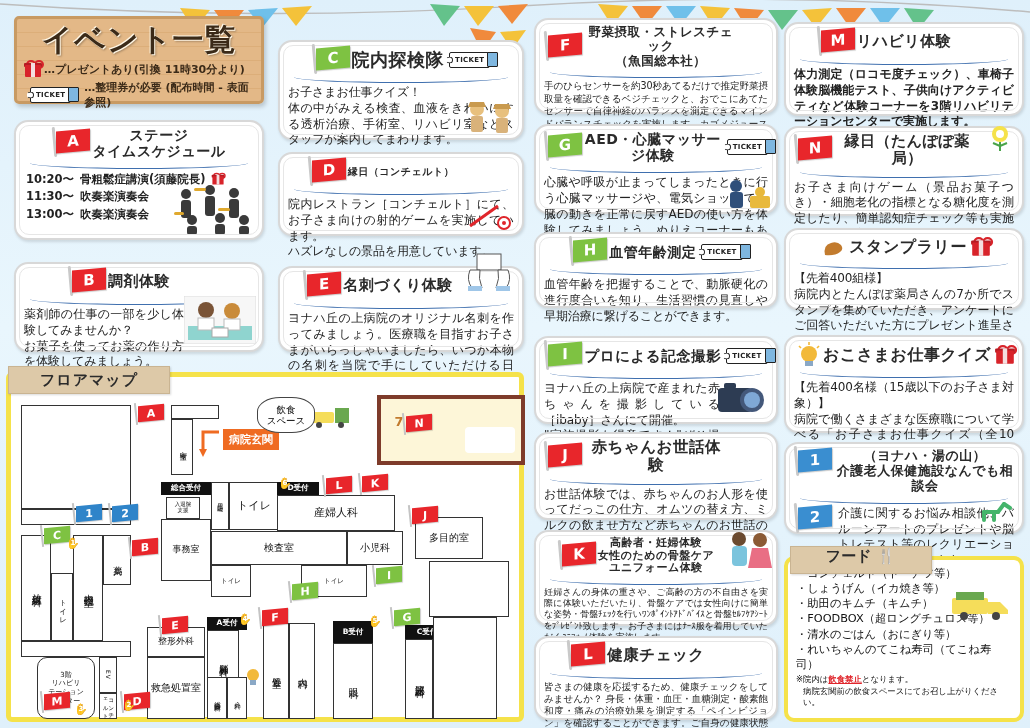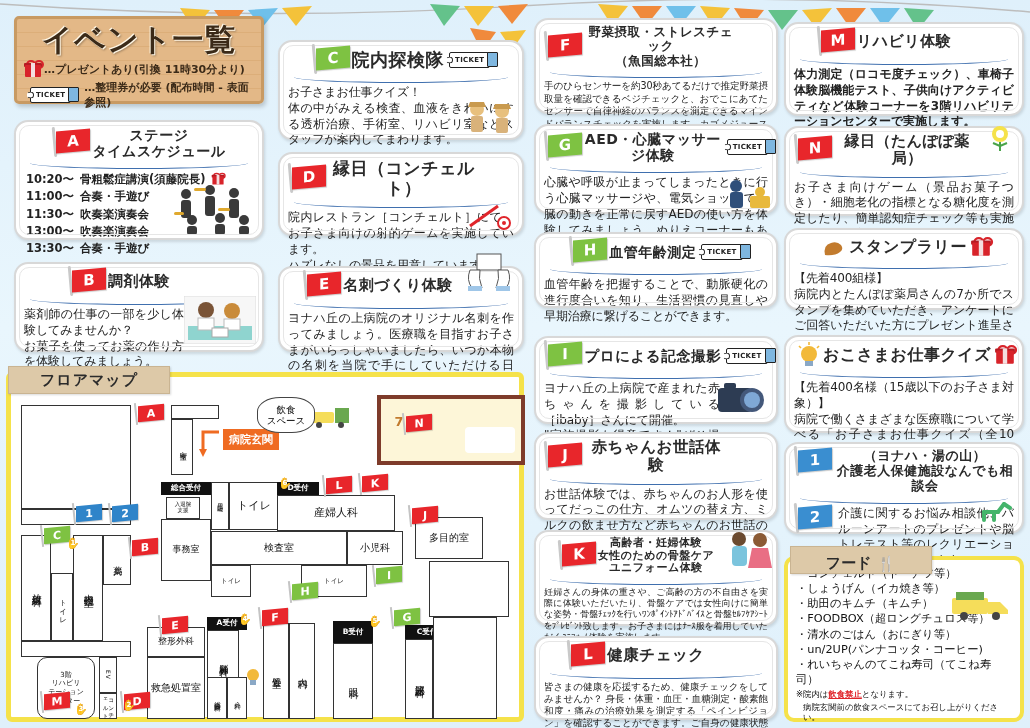--- a/index.html
+++ b/index.html
@@ -138,21 +138,21 @@
             display:flex;align-items:center;justify-content:center;text-align:center;font-size:9.5px;line-height:1.2;z-index:4;}
   .photoframe{position:absolute;border:4px solid #7e3b2a;background:#fdf6d8;z-index:3;}
 
   
   #food-panel{
     position:absolute;left:784px;top:556px;width:240px;height:166px;
     background:#fff;border:4px solid #f5e24a;border-radius:10px;box-sizing:border-box;padding:6px 8px;
   }
   #food-title{
     position:absolute;left:790px;top:546px;width:140px;height:26px;
-    background:#ddc9a8;border:1px solid #c9b492;display:flex;align-items:flex-end;justify-content:center;gap:6px;
+    background:#ddc9a8;border:1px solid #c9b492;display:flex;align-items:flex-start;justify-content:center;gap:6px;
     font-weight:bold;font-size:15px;color:#2b2b2b;z-index:6;box-shadow:1px 1px 2px rgba(0,0,0,.15);
   }
   .food-list{list-style:none;margin:0;padding:0;font-size:11.3px;line-height:1.34;color:#111;}
   .food-list li:before{content:"・";}
   .food-note{font-size:8.4px;line-height:1.25;color:#111;margin-top:2px;}
   .food-note .ban{color:#e0252b;font-weight:bold;text-decoration:underline;}
 
   
   .illus{position:absolute;pointer-events:none;}
 </style>
@@ -219,24 +219,22 @@
         <span>ステージ</span><br>
         <span>タイムスケジュール</span>
       </span>
     </div>
     <div class="wave-dots"></div>
     <div class="sched-list">
       <div><span class="tm">10:20〜</span><span>骨粗鬆症講演(須藤院長)</span>
         <span class="present" style="transform:scale(.7);vertical-align:-4px;">
           <span class="bowl"></span><span class="bowr"></span><span class="lid"></span><span class="box"></span><span class="rib"></span></span>
       </div>
-      <div><span class="tm">11:00〜</span><span>合奏・手遊び</span></div>
       <div><span class="tm">11:30〜</span><span>吹奏楽演奏会</span></div>
       <div><span class="tm">13:00〜</span><span>吹奏楽演奏会</span></div>
-      <div><span class="tm">13:30〜</span><span>合奏・手遊び</span></div>
     </div>
     <svg class="illus" style="right:4px;bottom:4px;" width="86" height="52">
       <g fill="#3a3a3a">
         <circle cx="14" cy="12" r="5"></circle>
           <rect x="9" y="18" width="10" height="18" rx="3"></rect>
         <circle cx="38" cy="8" r="5"></circle>
           <rect x="33" y="14" width="10" height="20" rx="3"></rect>
         <circle cx="62" cy="11" r="5"></circle>
           <rect x="57" y="17" width="10" height="19" rx="3"></rect>
         <circle cx="20" cy="38" r="5"></circle>
@@ -298,21 +296,21 @@
         <rect x="34" y="22" width="12" height="15" rx="2" fill="#d9b27a"></rect>
     </svg>
   </div>
 
   <div class="card" id="card-D" style="left:278px;top:152px;width:246px;height:84px;">
     <div class="card-head">
       <span class="flag red">
           <span class="pole"></span>
           <span class="cloth">D</span>
         </span>
-      <span class="title" style="font-size:17px;">縁日（コンチェルト）</span>
+      <span class="title" style="font-size:10px;">縁日（コンチェルト）</span>
       <span style="width:40px"></span>
     </div>
     <div class="wave-dots"></div>
     <div class="body" style="white-space:pre-line;">院内レストラン［コンチェルト］にて、お子さま向けの射的ゲームを実施しています。
 ハズレなしの景品を用意しています。</div>
     <svg class="illus" style="right:10px;bottom:4px;" width="44" height="26">
       <line x1="2" y1="22" x2="30" y2="2" stroke="#e0252b" stroke-width="3"></line>
       <circle cx="36" cy="19" r="6" fill="#fff" stroke="#e0252b" stroke-width="2"></circle>
       <circle cx="36" cy="19" r="2" fill="#e0252b"></circle>
     </svg>
@@ -561,21 +559,20 @@
     </svg>
   </div>
 
   <div id="food-panel">
     <ul class="food-list">
       <li>コンチェルト（ドーナツ等）</li>
       <li>しょうげん（イカ焼き等）</li>
       <li>助田のキムチ（キムチ）</li>
       <li>FOODBOX（超ロングチュロス等）</li>
       <li>清水のごはん（おにぎり等）</li>
-      <li>un/2UP(パンナコッタ・コーヒー)</li>
       <li>れいちゃんのてこね寿司（てこね寿司）</li>
     </ul>
     <div class="food-note">
       <span>※院内は</span><span class="ban">飲食禁止</span><span>となります。</span>
     </div>
     <div class="food-note" style="padding-left:7px">病院玄関前の飲食スペースにてお召し上がりください。</div>
     <svg class="illus" style="right:8px;top:26px;" width="62" height="36">
       <rect x="2" y="12" width="36" height="16" rx="2" fill="#f5dd5a"></rect>
       <rect x="6" y="6" width="28" height="8" fill="#6aa84f"></rect>
       <path d="M38,16 l12,0 l8,8 l0,4 l-20,0 z" fill="#f5dd5a"></path>

